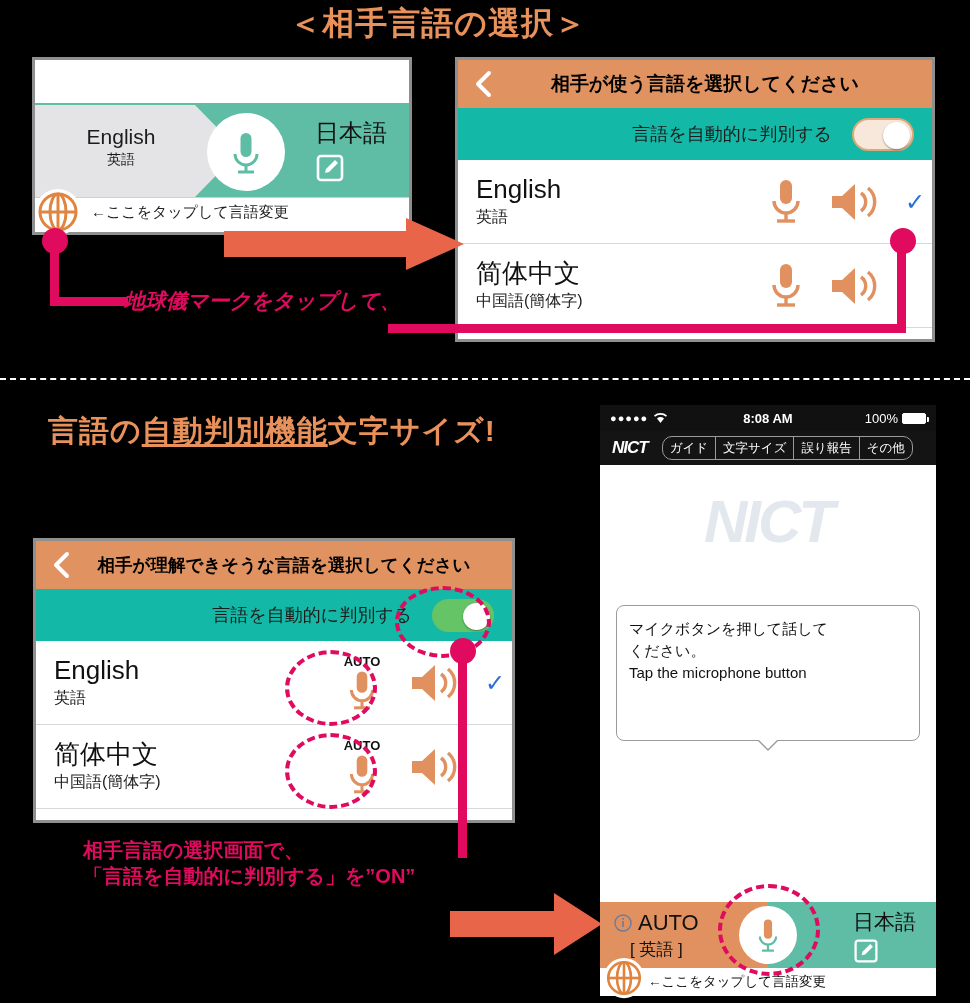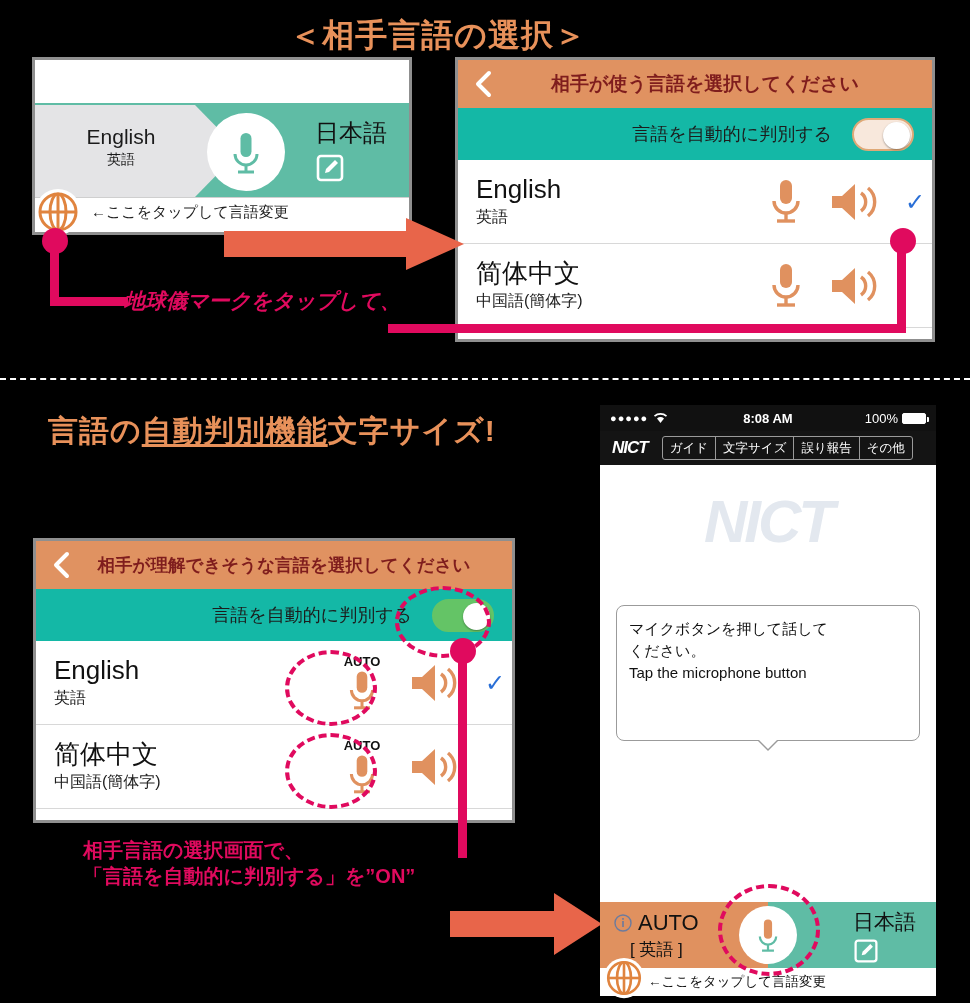--- a/index.html
+++ b/index.html
@@ -52,21 +52,21 @@
   .tr-jatext { position:absolute; right:22px; top:12px; text-align:center; }
   .tr-jatext .big { font-size: 24px; color:#111; }
   .tr-note {
     height: 30px; background:#fff; border-top:1px solid #cfcfcf;
     display:flex; align-items:center; padding-left:56px;
     font-size: 15px; color:#222;
   }
 
   
   .ls-header {
-    background:#E09261; color:#7f1d1d; height: 48px;
+    background:#E09261; color:#000000; height: 48px;
     display:flex; align-items:center; position:relative;
   }
   .ls-header .back { position:absolute; left:14px; top:50%; transform:translateY(-50%); }
   .ls-header .htitle { width:100%; text-align:center; font-size:19px; font-weight:bold; padding-left:20px;}
   .ls-auto {
     background:#14b8a6; height:52px;
     display:flex; align-items:center; justify-content:flex-end;
     padding-right: 18px; gap: 20px;
   }
   .ls-auto .lbl { font-size:18px; color:#1c1c1c; }
@@ -103,21 +103,21 @@
   .batt-shape:after{content:'';position:absolute;right:-4px;top:3px;width:2px;height:5px;background:#fff;border-radius:0 1px 1px 0;}
 
   .apptoolbar {
     height:34px; background:#141414; display:flex; align-items:center;
     padding-left:12px; gap:0;
   }
   .nict-logo {
     color:#fff; font-style:italic; font-weight:bold; font-size:17px;
     letter-spacing:-1px; position:relative; margin-right:14px;
   }
-  .segbar { display:flex; border:1px solid #9a9a9a; border-radius:3px; overflow:hidden; height:24px;}
+  .segbar { display:flex; border:1px solid #9a9a9a; border-radius:10px; overflow:hidden; height:24px;}
   .segbar div {
     color:#fff; font-size:12.5px; padding:0 7px;
     display:flex; align-items:center; border-right:1px solid #9a9a9a;
   }
   .segbar div:last-child { border-right:none; }
 
   .appmain { background:#fff; position:relative; }
   .wm {
     position:absolute; left:50%; transform:translateX(-50%); top:22px;
     color:#E3E8EF; font-style:italic; font-weight:bold; font-size:60px;
@@ -159,21 +159,21 @@
   .dashed-ellipse {
     position:absolute; border:4px dashed #E00A5E; border-radius:50%;
   }
   svg { display:block; }
 </style>
 </head>
 <body>
 
 <div id="root">
 
-  <div class="abs orange-title" style="left:0; top:14px; width:876px; text-align:center; font-size:32px;">＜相手言語の選択＞</div>
+  <div class="abs orange-title" style="left:0; top:2px; width:876px; text-align:center; font-size:32px;">＜相手言語の選択＞</div>
 
   <div class="abs frame" style="left:32px; top:57px; width:380px; height:178px;">
     <div class="tr-white-top"></div>
     <div class="tr-body">
       <div class="tr-left-grey"></div>
       <div class="tr-engtext">
         <div class="big">English</div>
         <div class="small">英語</div>
       </div>
       <div class="tr-miccircle">

